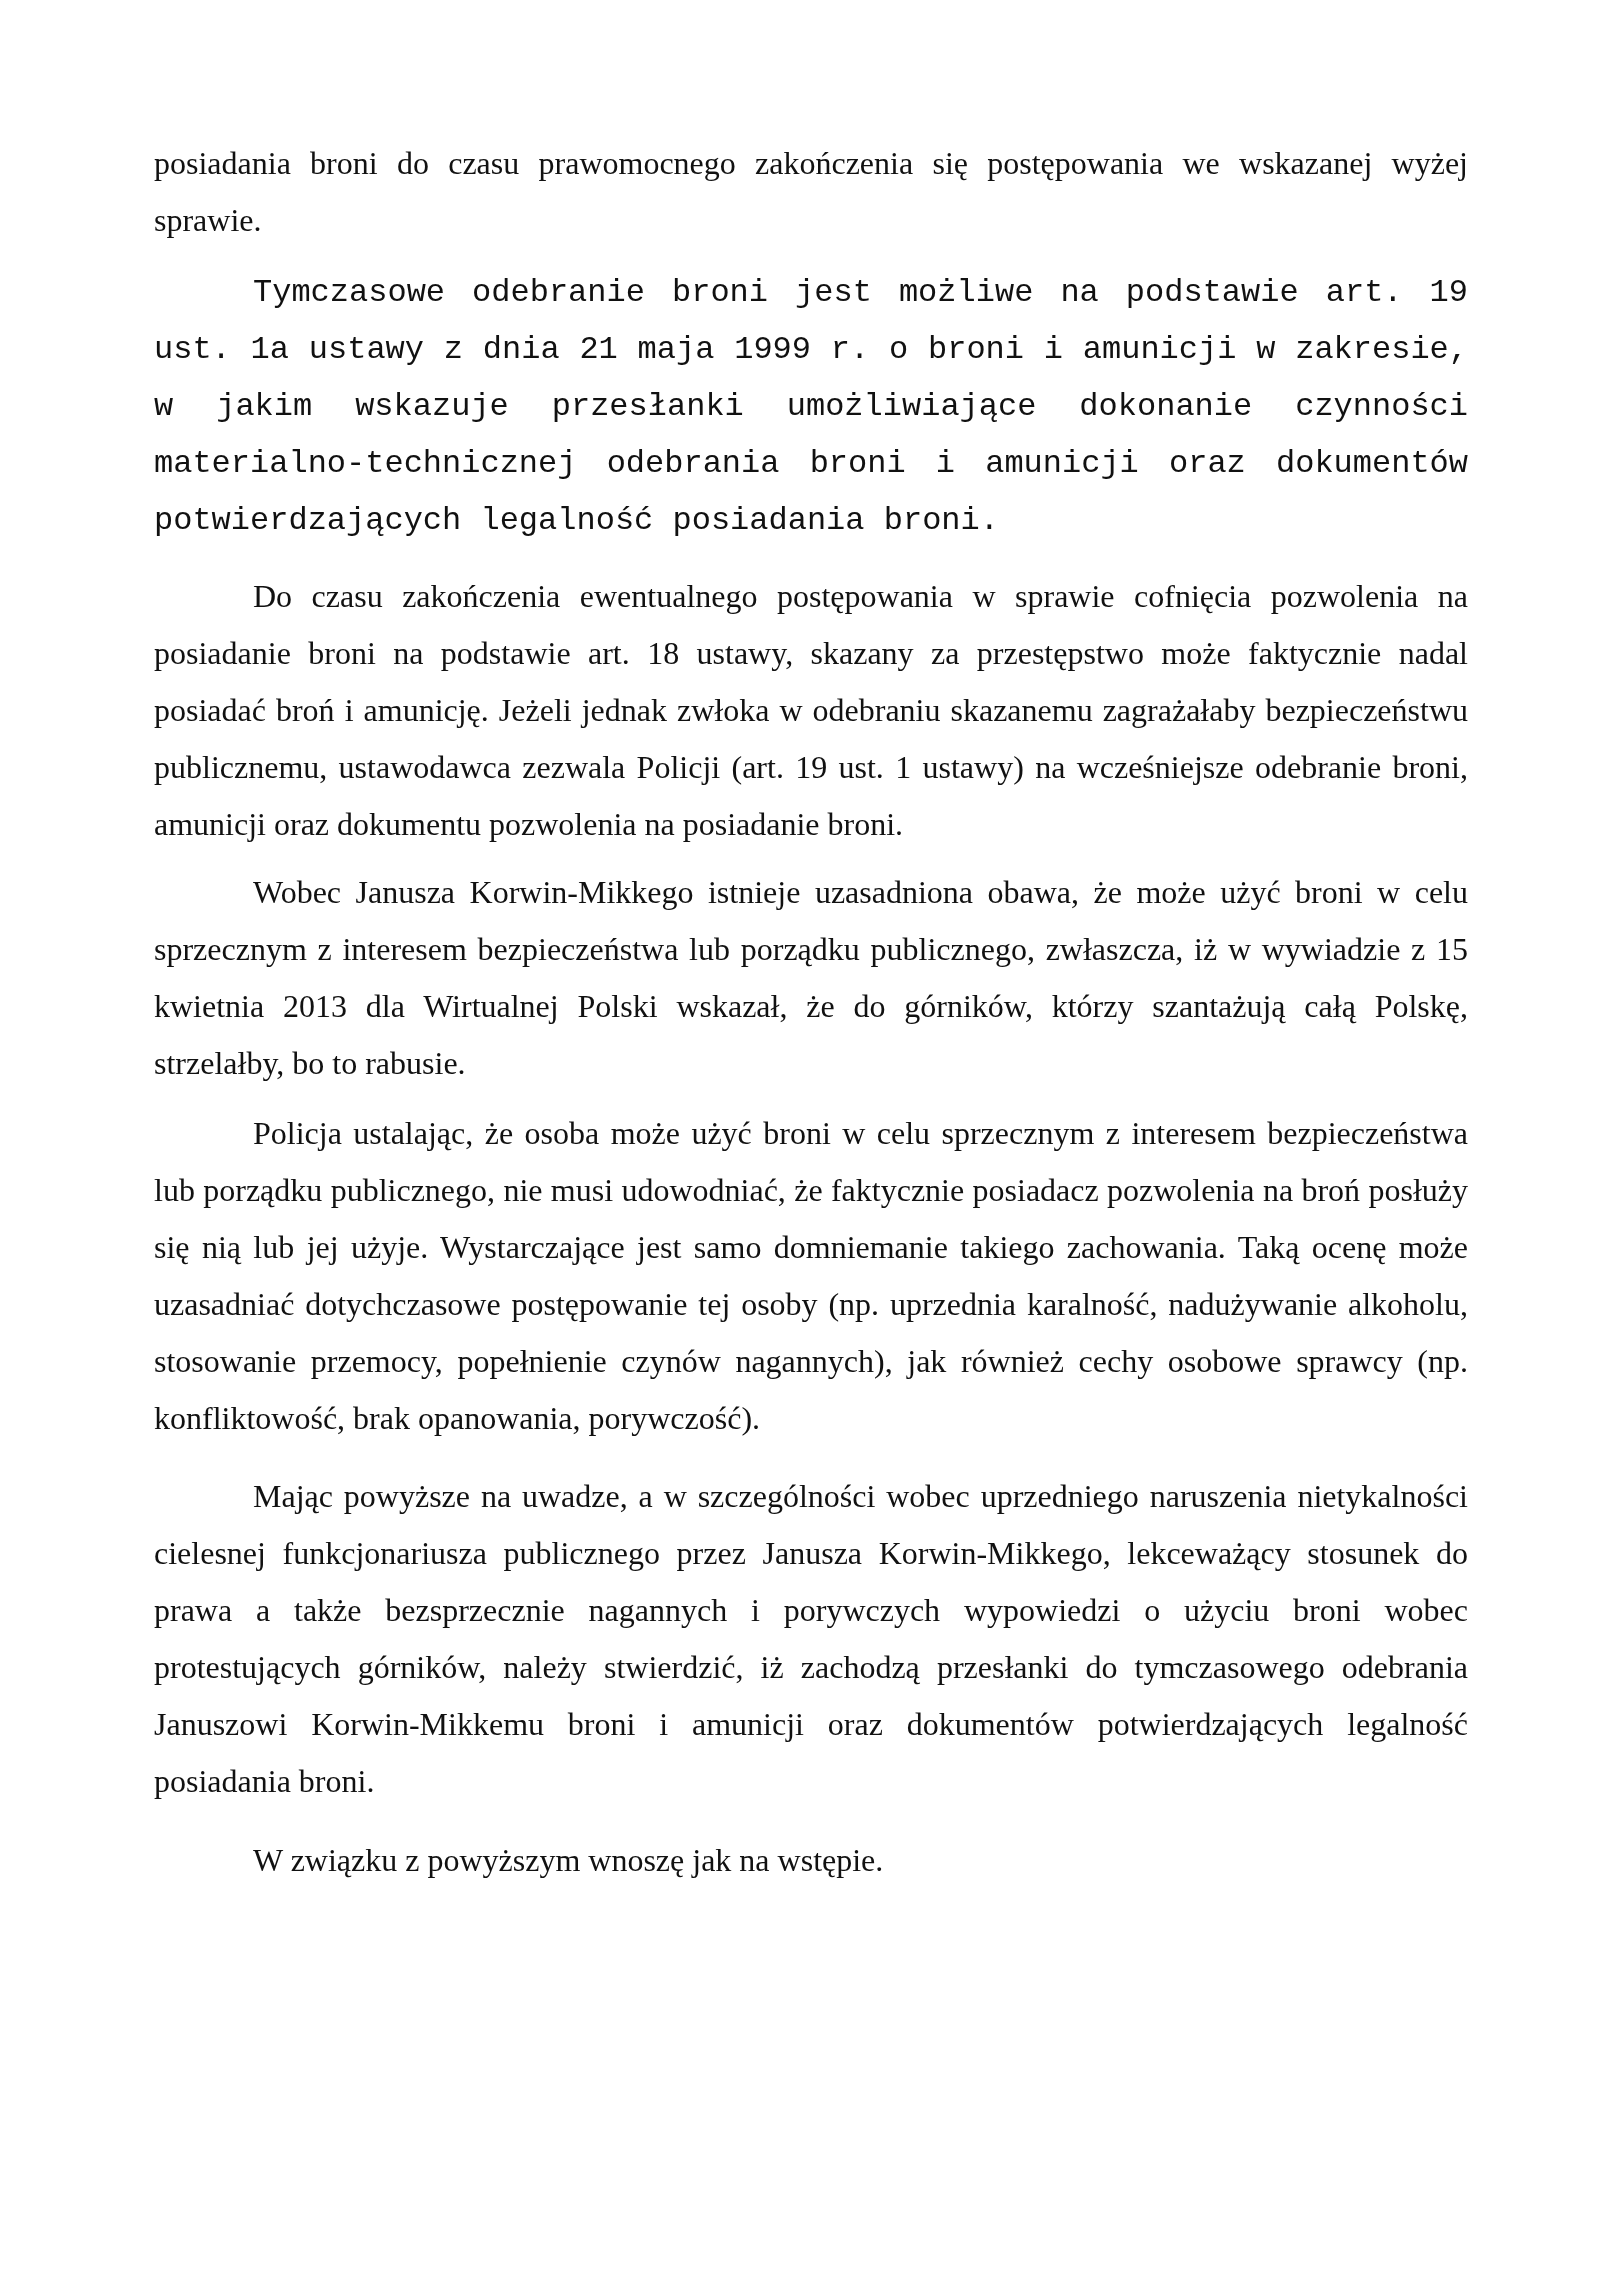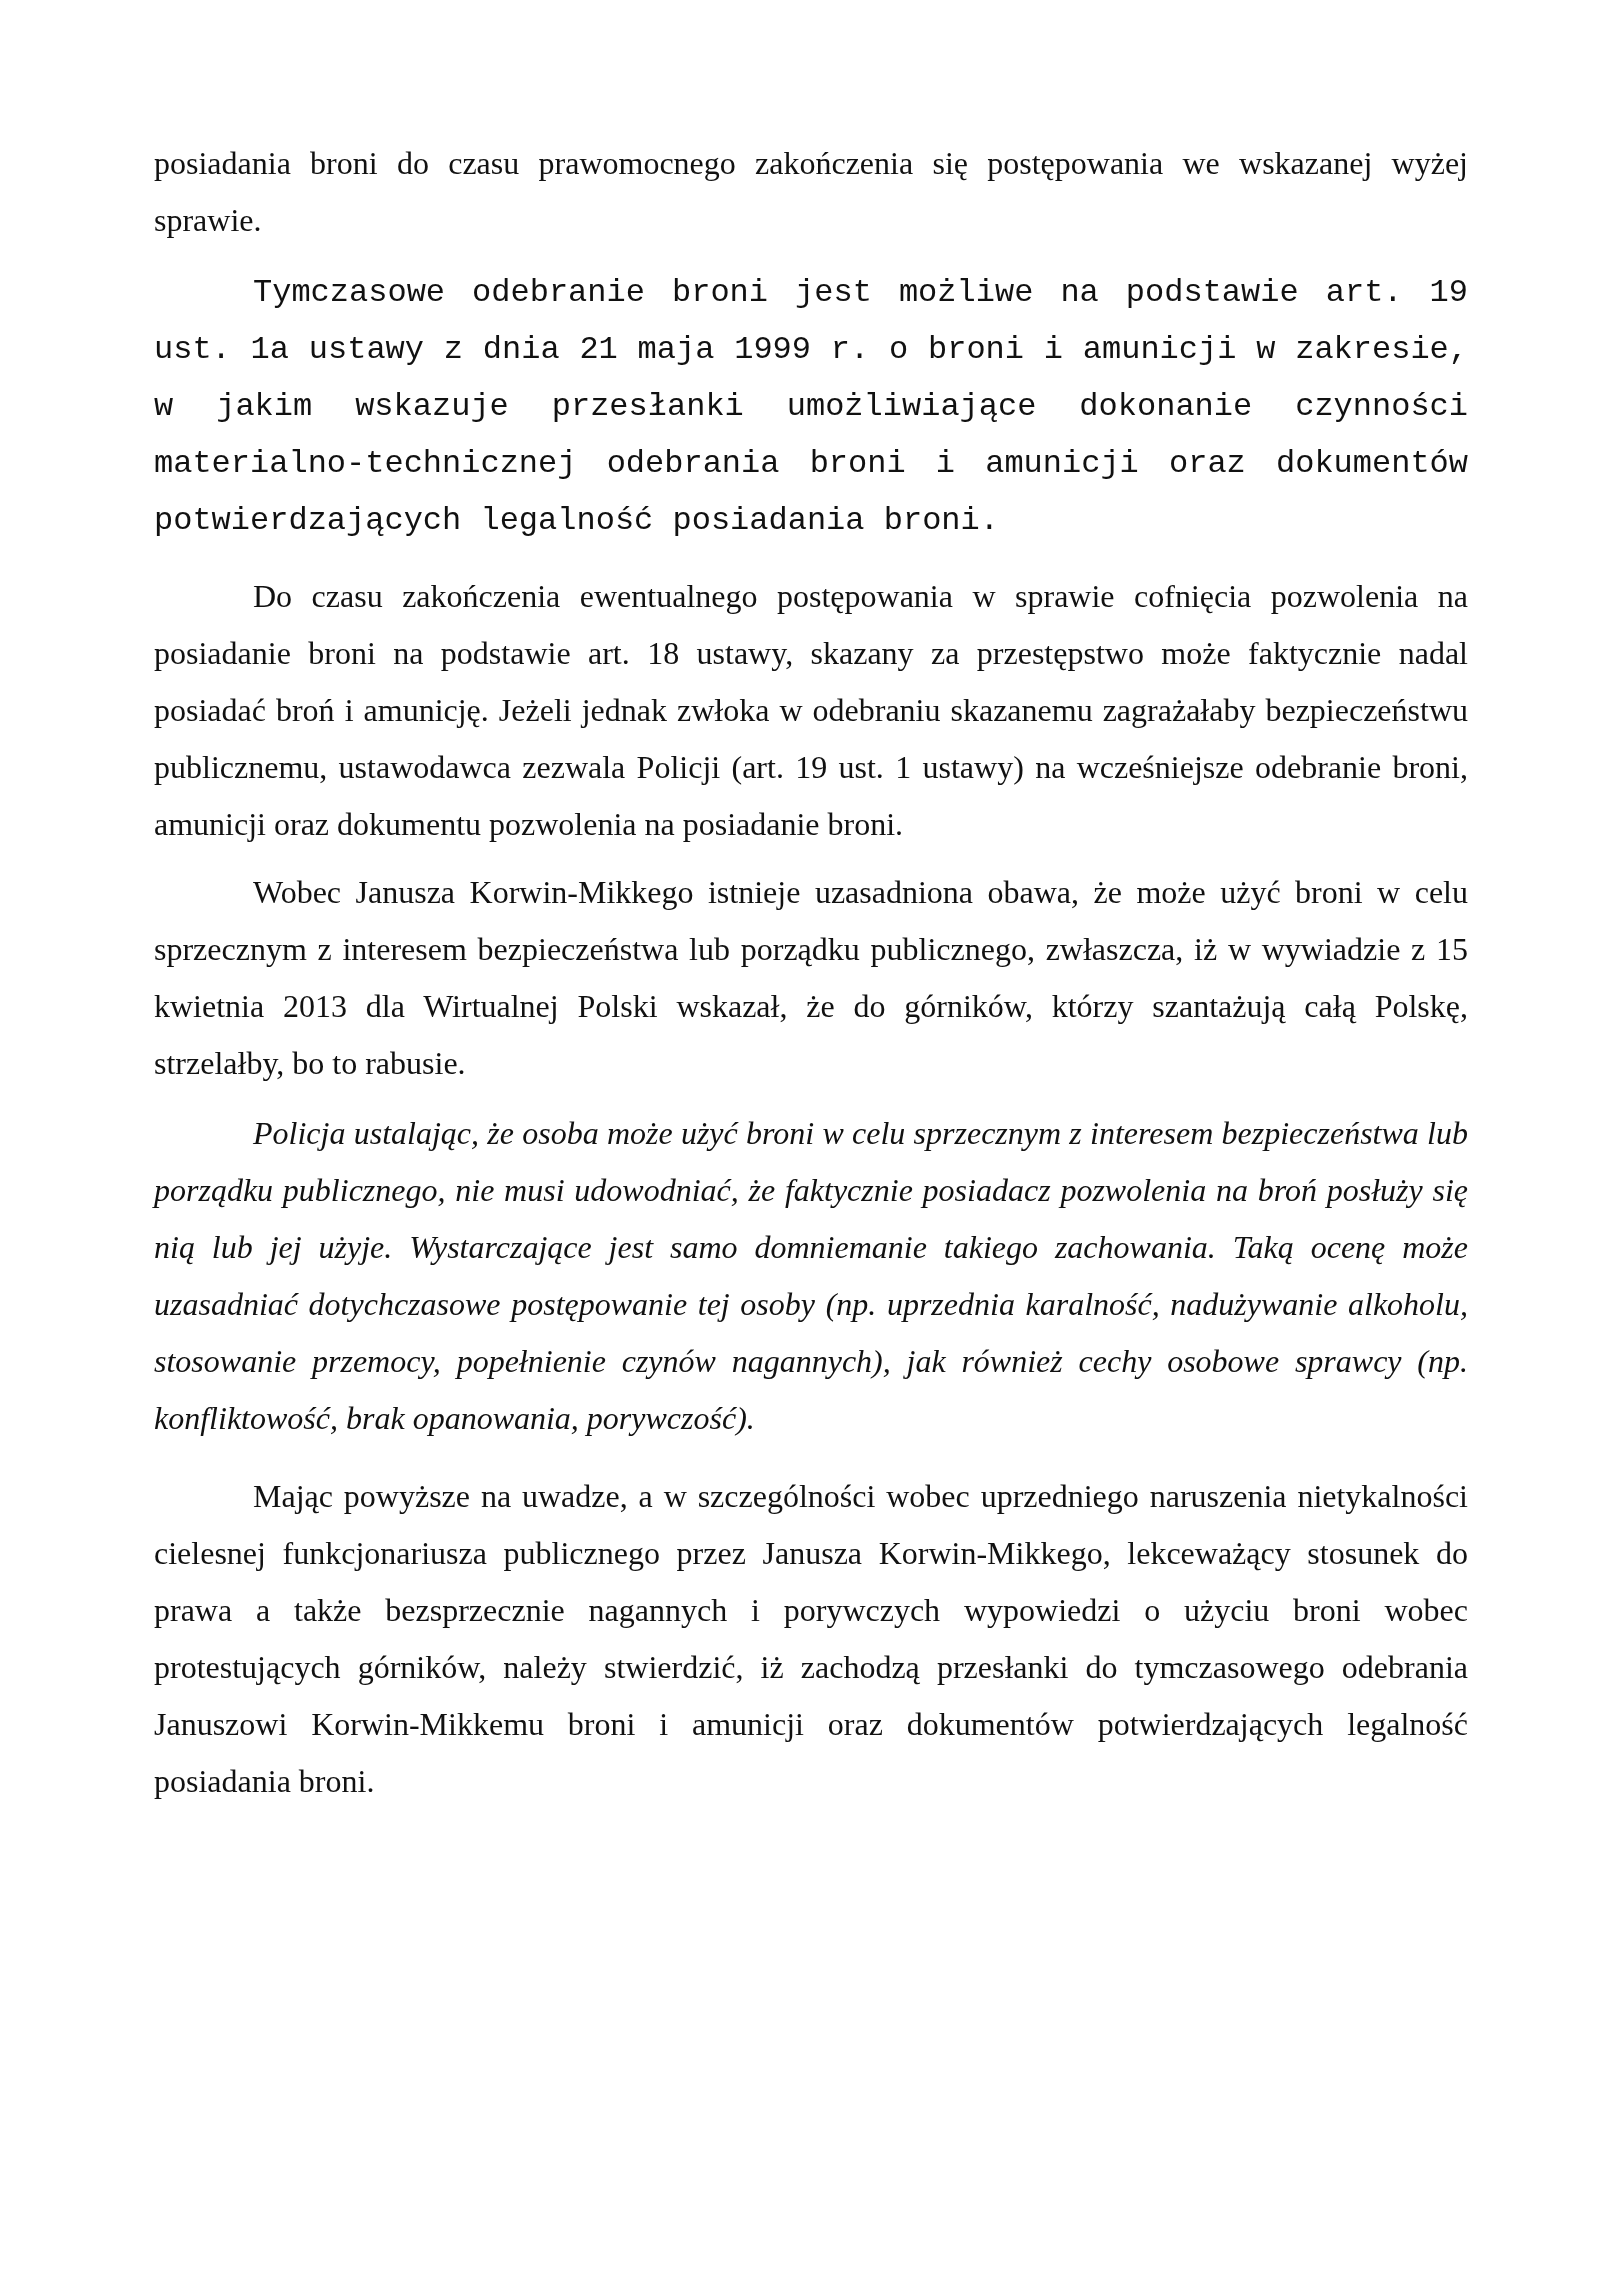--- a/index.html
+++ b/index.html
@@ -40,30 +40,31 @@
     .para.no-indent {
       text-indent: 0;
     }
     .para.last {
       text-align-last: left;
     }
     #p1 { margin-top: 0; }
     #p2 { margin-top: 14.7px; font-family: Liberation Mono, monospace; }
     #p3 { margin-top: 19.6px; }
     #p4 { margin-top: 10.8px; }
-    #p5 { margin-top: 12.7px; font-style: italic; }
+    #p5 { margin-top: 12.7px; }
     #p6 { margin-top: 21.6px; }
     #p7 { margin-top: 21.6px; }
   </style>
 </head>
 <body>
 
 <div class="page">
   <div class="text-body">
     <p id="p1" class="para no-indent">posiadania broni do czasu prawomocnego zakończenia się postępowania we wskazanej wyżej sprawie.</p>
     <p id="p2" class="para">Tymczasowe odebranie broni jest możliwe na podstawie art. 19 ust. 1a ustawy z dnia 21 maja 1999 r. o broni i amunicji w zakresie, w jakim wskazuje przesłanki umożliwiające dokonanie czynności materialno-technicznej odebrania broni i amunicji oraz dokumentów potwierdzających legalność posiadania broni.</p>
     <p id="p3" class="para">Do czasu zakończenia ewentualnego postępowania w sprawie cofnięcia pozwolenia na posiadanie broni na podstawie art. 18 ustawy, skazany za przestępstwo może faktycznie nadal posiadać broń i amunicję. Jeżeli jednak zwłoka w odebraniu skazanemu zagrażałaby bezpieczeństwu publicznemu, ustawodawca zezwala Policji (art. 19 ust. 1 ustawy) na wcześniejsze odebranie broni, amunicji oraz dokumentu pozwolenia na posiadanie broni.</p>
     <p id="p4" class="para">Wobec Janusza Korwin-Mikkego istnieje uzasadniona obawa, że może użyć broni w celu sprzecznym z interesem bezpieczeństwa lub porządku publicznego, zwłaszcza, iż w wywiadzie z 15 kwietnia 2013 dla Wirtualnej Polski wskazał, że do górników, którzy szantażują całą Polskę, strzelałby, bo to rabusie.</p>
     <p id="p5" class="para">Policja ustalając, że osoba może użyć broni w celu sprzecznym z interesem bezpieczeństwa lub porządku publicznego, nie musi udowodniać, że faktycznie posiadacz pozwolenia na broń posłuży się nią lub jej użyje. Wystarczające jest samo domniemanie takiego zachowania. Taką ocenę może uzasadniać dotychczasowe postępowanie tej osoby (np. uprzednia karalność, nadużywanie alkoholu, stosowanie przemocy, popełnienie czynów nagannych), jak również cechy osobowe sprawcy (np. konfliktowość, brak opanowania, porywczość).</p>
     <p id="p6" class="para">Mając powyższe na uwadze, a w szczególności wobec uprzedniego naruszenia nietykalności cielesnej funkcjonariusza publicznego przez Janusza Korwin-Mikkego, lekceważący stosunek do prawa a także bezsprzecznie nagannych i porywczych wypowiedzi o użyciu broni wobec protestujących górników, należy stwierdzić, iż zachodzą przesłanki do tymczasowego odebrania Januszowi Korwin-Mikkemu broni i amunicji oraz dokumentów potwierdzających legalność posiadania broni.</p>
+    <p id="p7" class="para last">W związku z powyższym wnoszę jak na wstępie.</p>
   </div>
 </div>
 
 
 </body></html>

